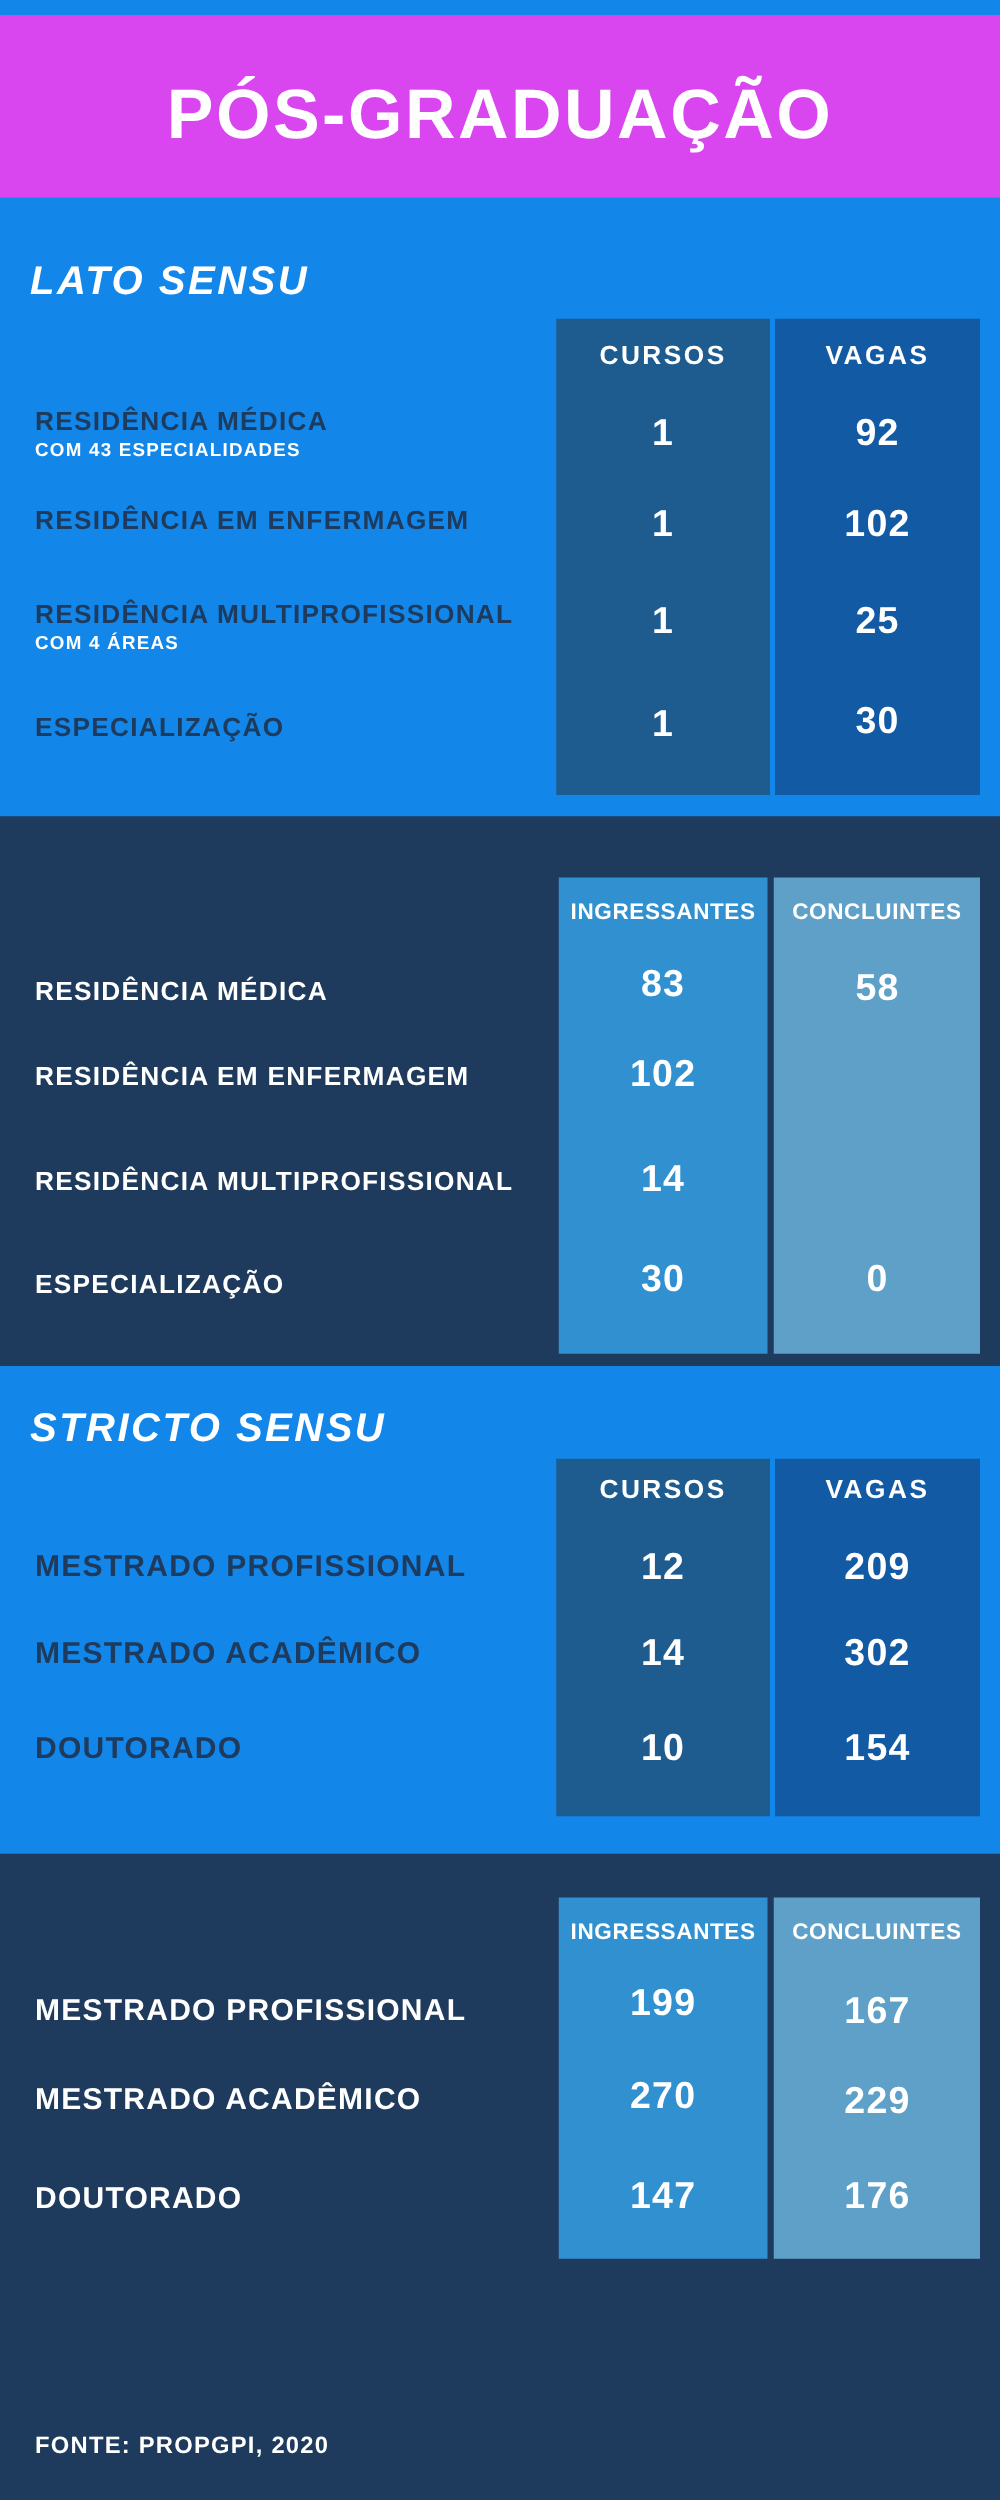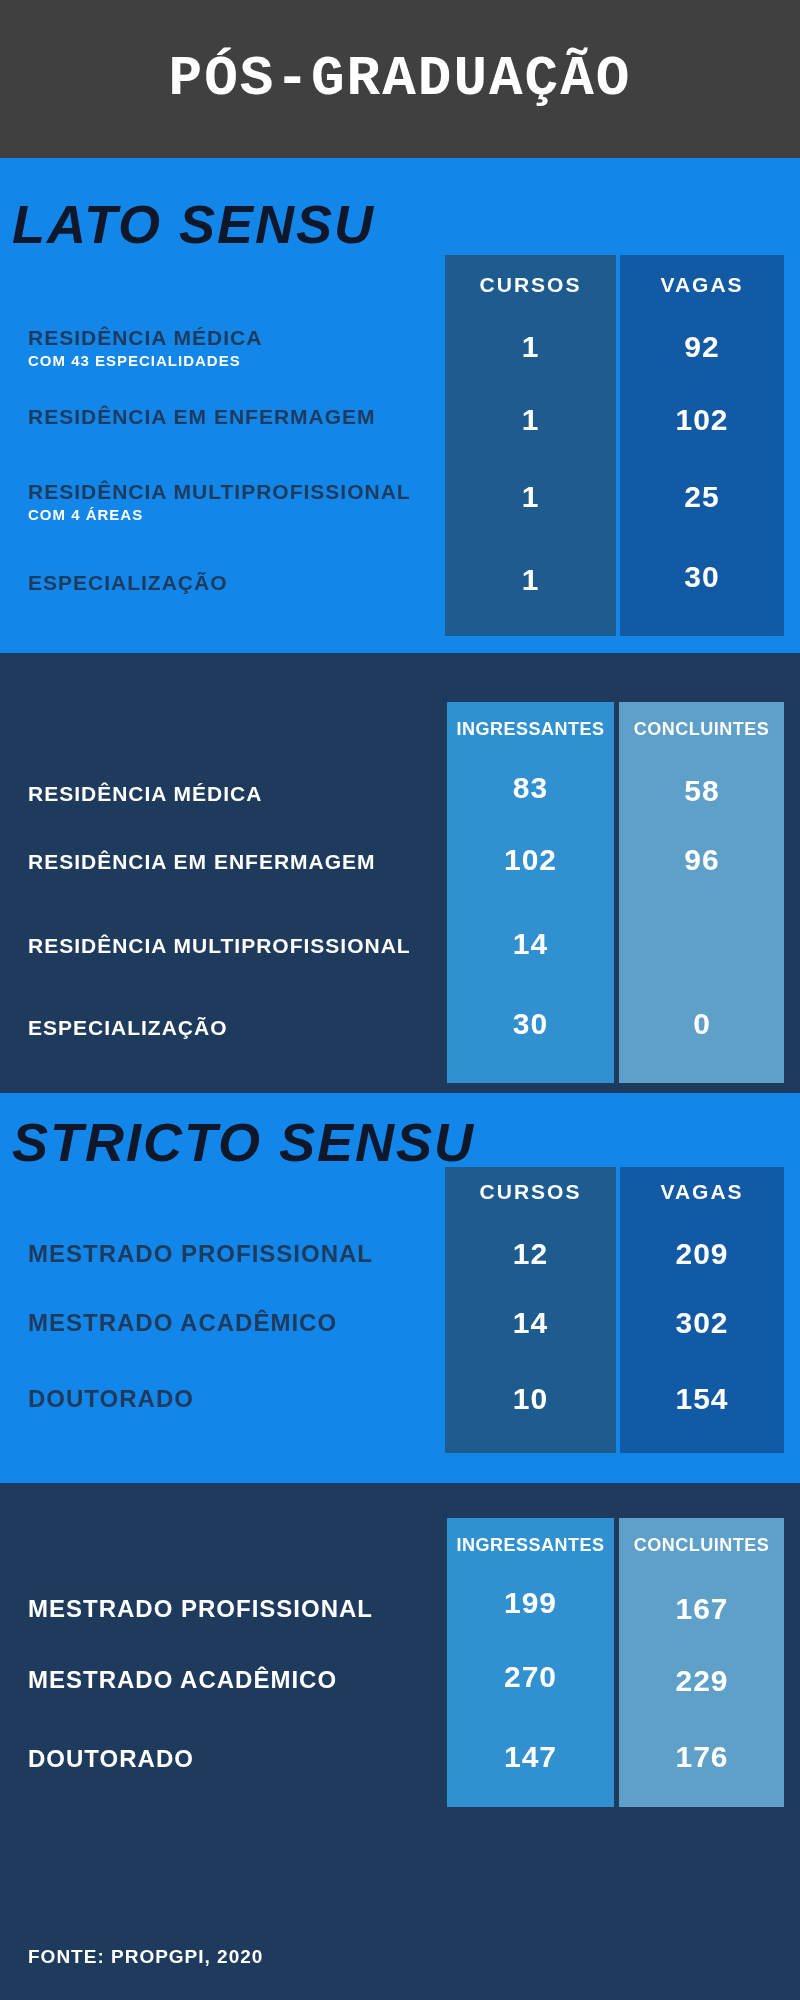--- a/index.html
+++ b/index.html
@@ -2,29 +2,29 @@
 <html><head>
 <meta charset="utf-8">
 <style>
   html,body{margin:0;padding:0;background:#0e1a2b;}
   .sheet{
     position:relative;width:800px;height:2000px;overflow:hidden;
     font-family:"Liberation Sans",sans-serif;font-weight:700;
     background:#1287E9;
   }
   
-  .hdr{position:absolute;left:0;top:0;width:800px;height:158px;background:#404040;font-family:Liberation Mono, monospace;}
+  .hdr{position:absolute;left:0;top:12px;width:800px;height:158px;background:#d946ef;}
   .hdr h1{margin:0;width:800px;line-height:158px;text-align:center;color:#ffffff;
           font-size:56px;letter-spacing:2px;}
   .sec{position:absolute;left:0;width:800px;}
   .blue{background:#1287E9;}
   .navy{background:#1E3A5C;padding-left:25px;}
   
-  .sensu{position:absolute;left:12px;margin:0;color:#0f172a;font-style:italic;
-         font-size:54px;line-height:48px;letter-spacing:2px;white-space:nowrap;}
+  .sensu{position:absolute;left:24px;margin:0;color:#ffffff;font-style:italic;
+         font-size:32px;line-height:48px;letter-spacing:2px;white-space:nowrap;}
   
   .col{position:absolute;}
   .c-cursos{background:#1E5C90;}
   .c-vagas{background:#135AA4;}
   .c-ingr{background:#3090D0;}
   .c-concl{background:#5FA0C8;}
   .col-head{display:block;text-align:center;color:#ffffff;white-space:nowrap;}
   .ch-lg{font-size:21px;letter-spacing:2px;padding-top:18px;}
   .ch-sm{font-size:18px;letter-spacing:0.5px;padding-top:17px;}
   
@@ -99,21 +99,20 @@
     <div class="lbl lbl-md t-white" style="top:128px;">
       <span>RESIDÊNCIA MÉDICA</span>
     </div>
     <div class="val v1" style="top:115px;">83</div>
     <div class="val v2" style="top:118px;">58</div>
 
     <div class="lbl lbl-md t-white" style="top:196px;">
       <span>RESIDÊNCIA EM ENFERMAGEM</span>
     </div>
     <div class="val v1" style="top:187px;">102</div>
-    <div class="val v2" style="top:187px;">96</div>
 
     <div class="lbl lbl-md t-white" style="top:280px;">
       <span>RESIDÊNCIA MULTIPROFISSIONAL</span>
     </div>
     <div class="val v1" style="top:271px;">14</div>
 
     <div class="lbl lbl-md t-white" style="top:362px;">
       <span>ESPECIALIZAÇÃO</span>
     </div>
     <div class="val v1" style="top:351px;">30</div>

